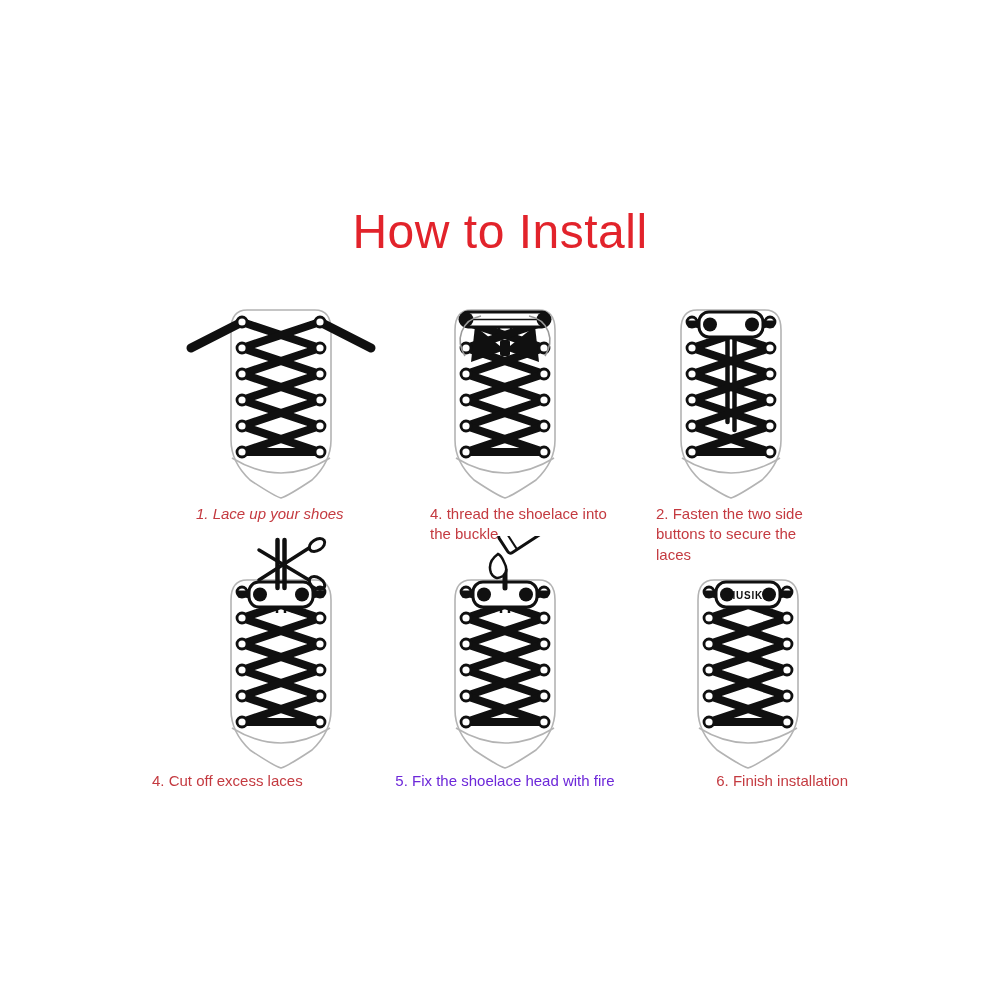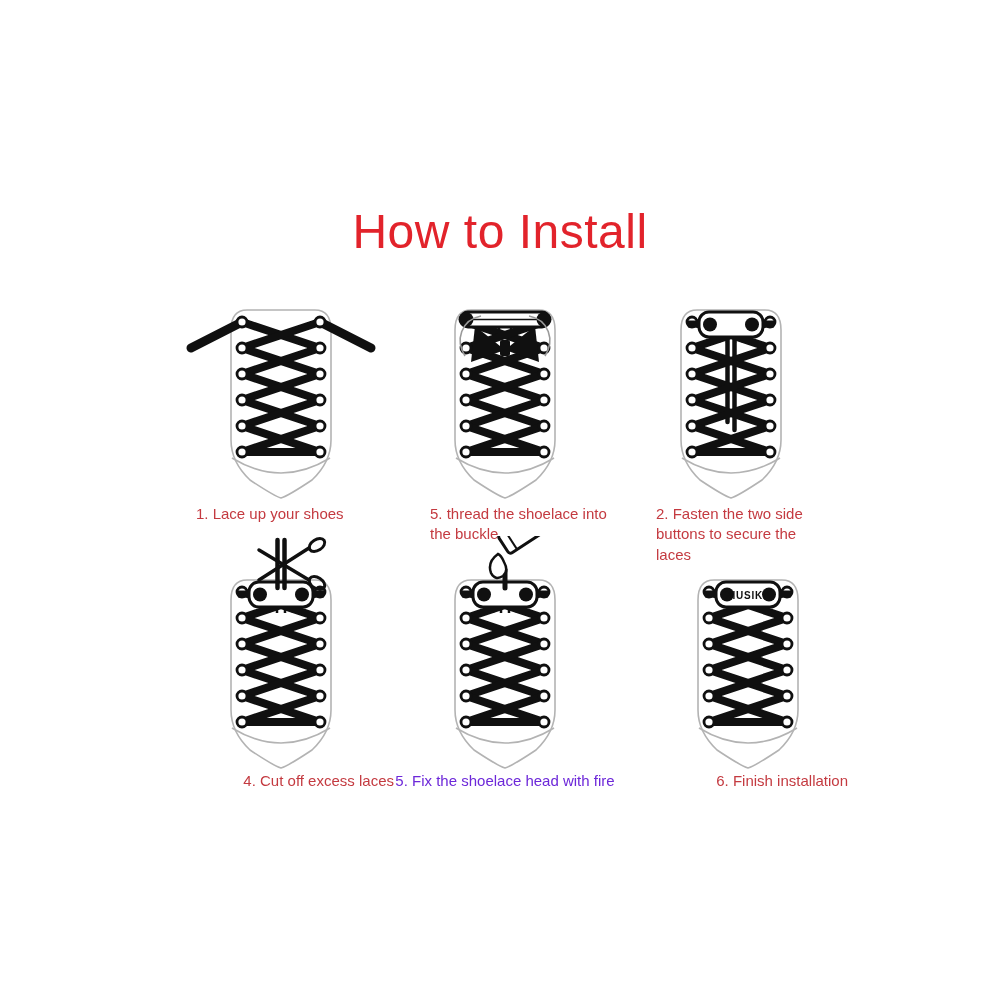--- a/index.html
+++ b/index.html
@@ -12,21 +12,21 @@
   #cell0{left:164px;top:296px}
   #cell1{left:388px;top:296px}
   #cell2{left:614px;top:296px}
   #cell3{left:164px;top:536px}
   #cell4{left:388px;top:536px}
   #cell5{left:631px;top:536px}
   .caption{position:absolute;font-size:15px;line-height:1.35;}
   #cap0{left:196px;top:504px;width:210px}
   #cap1{left:430px;top:504px;width:200px}
   #cap2{left:656px;top:504px;width:170px}
-  #cap3{left:160px;top:771px;width:234px;text-align:right}
+  #cap3{left:152px;top:771px;width:234px;text-align:left}
   #cap4{left:378px;top:771px;width:254px;text-align:center;white-space:nowrap}
   #cap5{left:614px;top:771px;width:234px;text-align:right}
 </style>
 </head>
 <body>
 
 <div class="page" style="background: rgb(255, 255, 255);">
   <div class="title" style="color: rgb(226, 35, 43);">How to Install</div>
 
   <div class="cell" id="cell0">
@@ -317,19 +317,19 @@
           <line x1="57" y1="58" x2="80" y2="58" stroke="#101010" stroke-width="7"></line>
           <line x1="120" y1="58" x2="143" y2="58" stroke="#101010" stroke-width="7"></line>
           <rect x="68" y="46" width="64" height="25" rx="10" fill="#fff" stroke="#101010" stroke-width="3"></rect>
           <circle cx="79" cy="58.5" r="7" fill="#101010"></circle>
           <circle cx="121" cy="58.5" r="7" fill="#101010"></circle>
           <text x="100" y="62.5" text-anchor="middle" font-size="10" font-weight="bold" letter-spacing="0.8" fill="#101010" font-family="&quot;Liberation Sans&quot;,sans-serif">XIUSIKA</text>
         </g>
       </svg>
   </div>
 
-  <div class="caption" id="cap0" style="color: rgb(196, 58, 64);">1. Lace up your shoes</div>
-  <div class="caption" id="cap1" style="color: rgb(196, 58, 64);">5. thread the shoelace into the buckle</div>
+  <div class="caption" id="cap0" style="color: rgb(196, 58, 64); font-style: italic;">1. Lace up your shoes</div>
+  <div class="caption" id="cap1" style="color: rgb(196, 58, 64);">4. thread the shoelace into the buckle</div>
   <div class="caption" id="cap2" style="color: rgb(196, 58, 64);">2. Fasten the two side buttons to secure the laces</div>
   <div class="caption" id="cap3" style="color: rgb(196, 58, 64);">4. Cut off excess laces</div>
   <div class="caption" id="cap4" style="color: #6d28d9;">5. Fix the shoelace head with fire</div>
   <div class="caption" id="cap5" style="color: rgb(196, 58, 64);">6. Finish installation</div>
 </div>
 
 </body></html>

